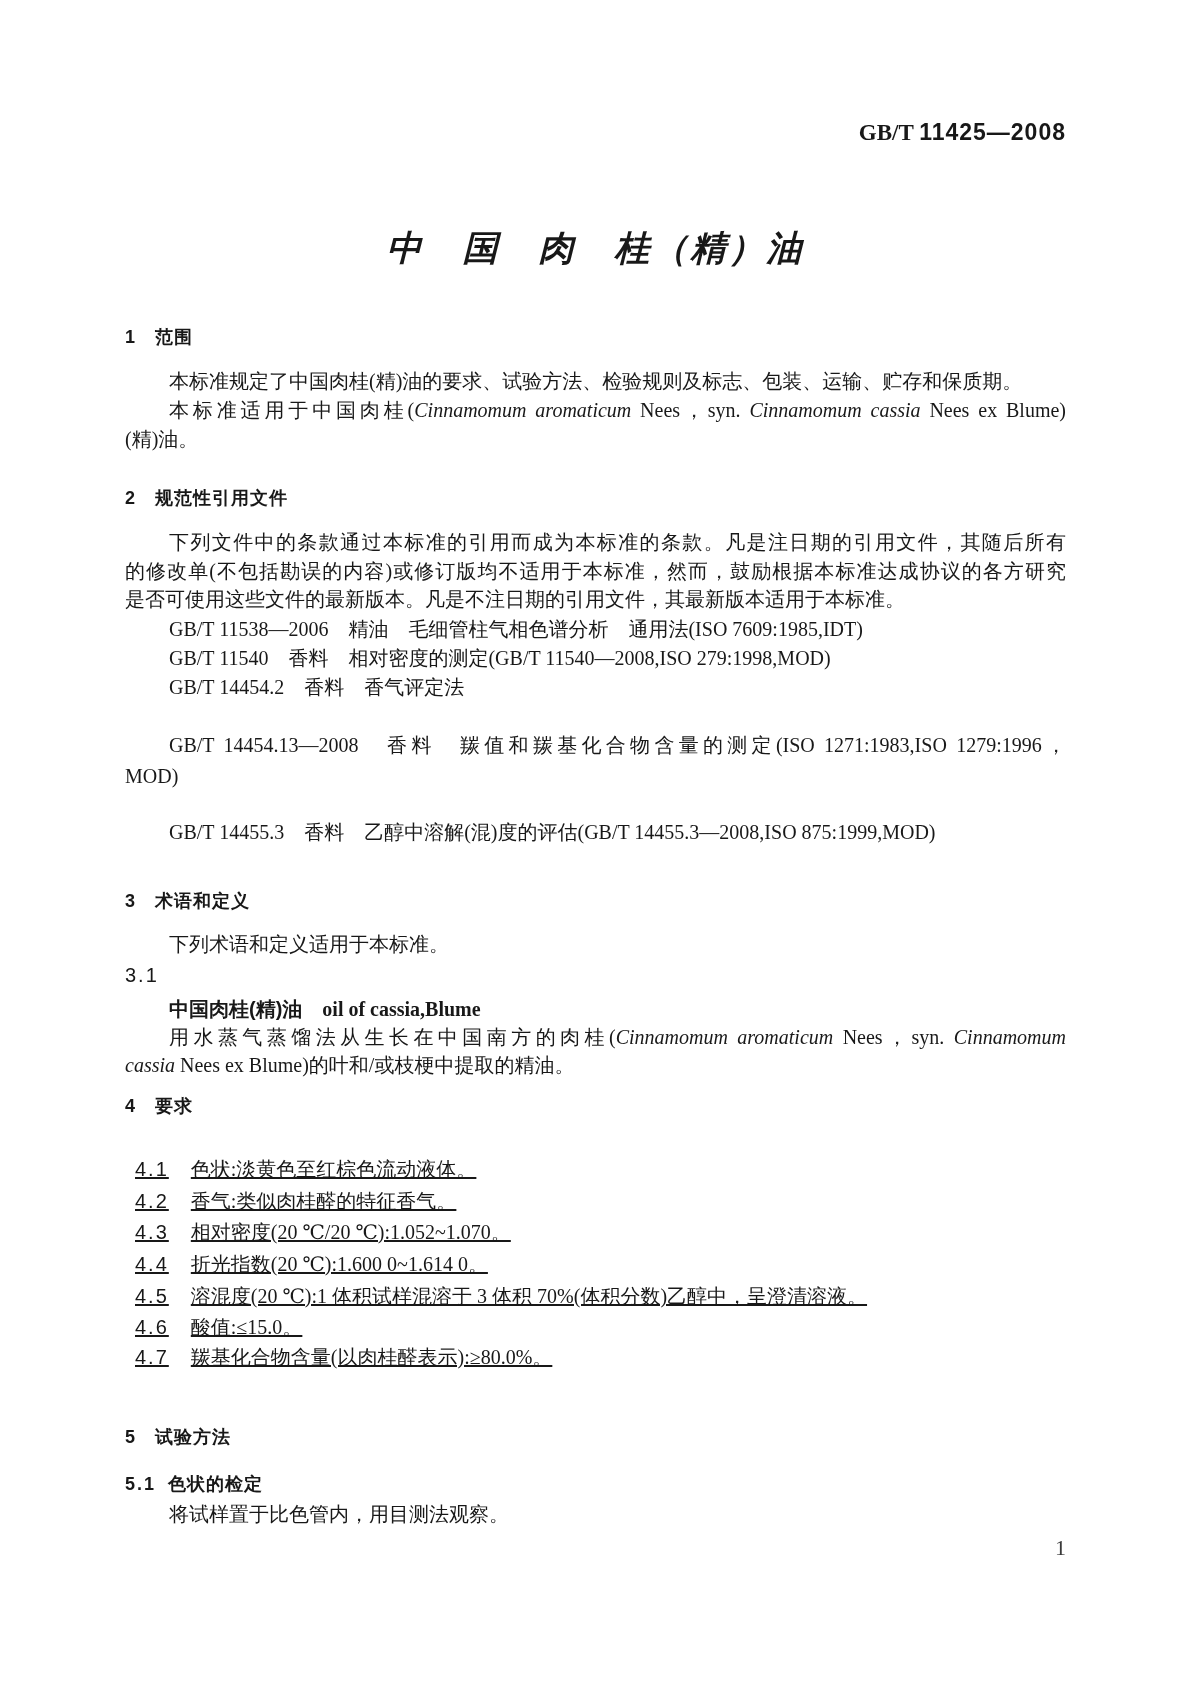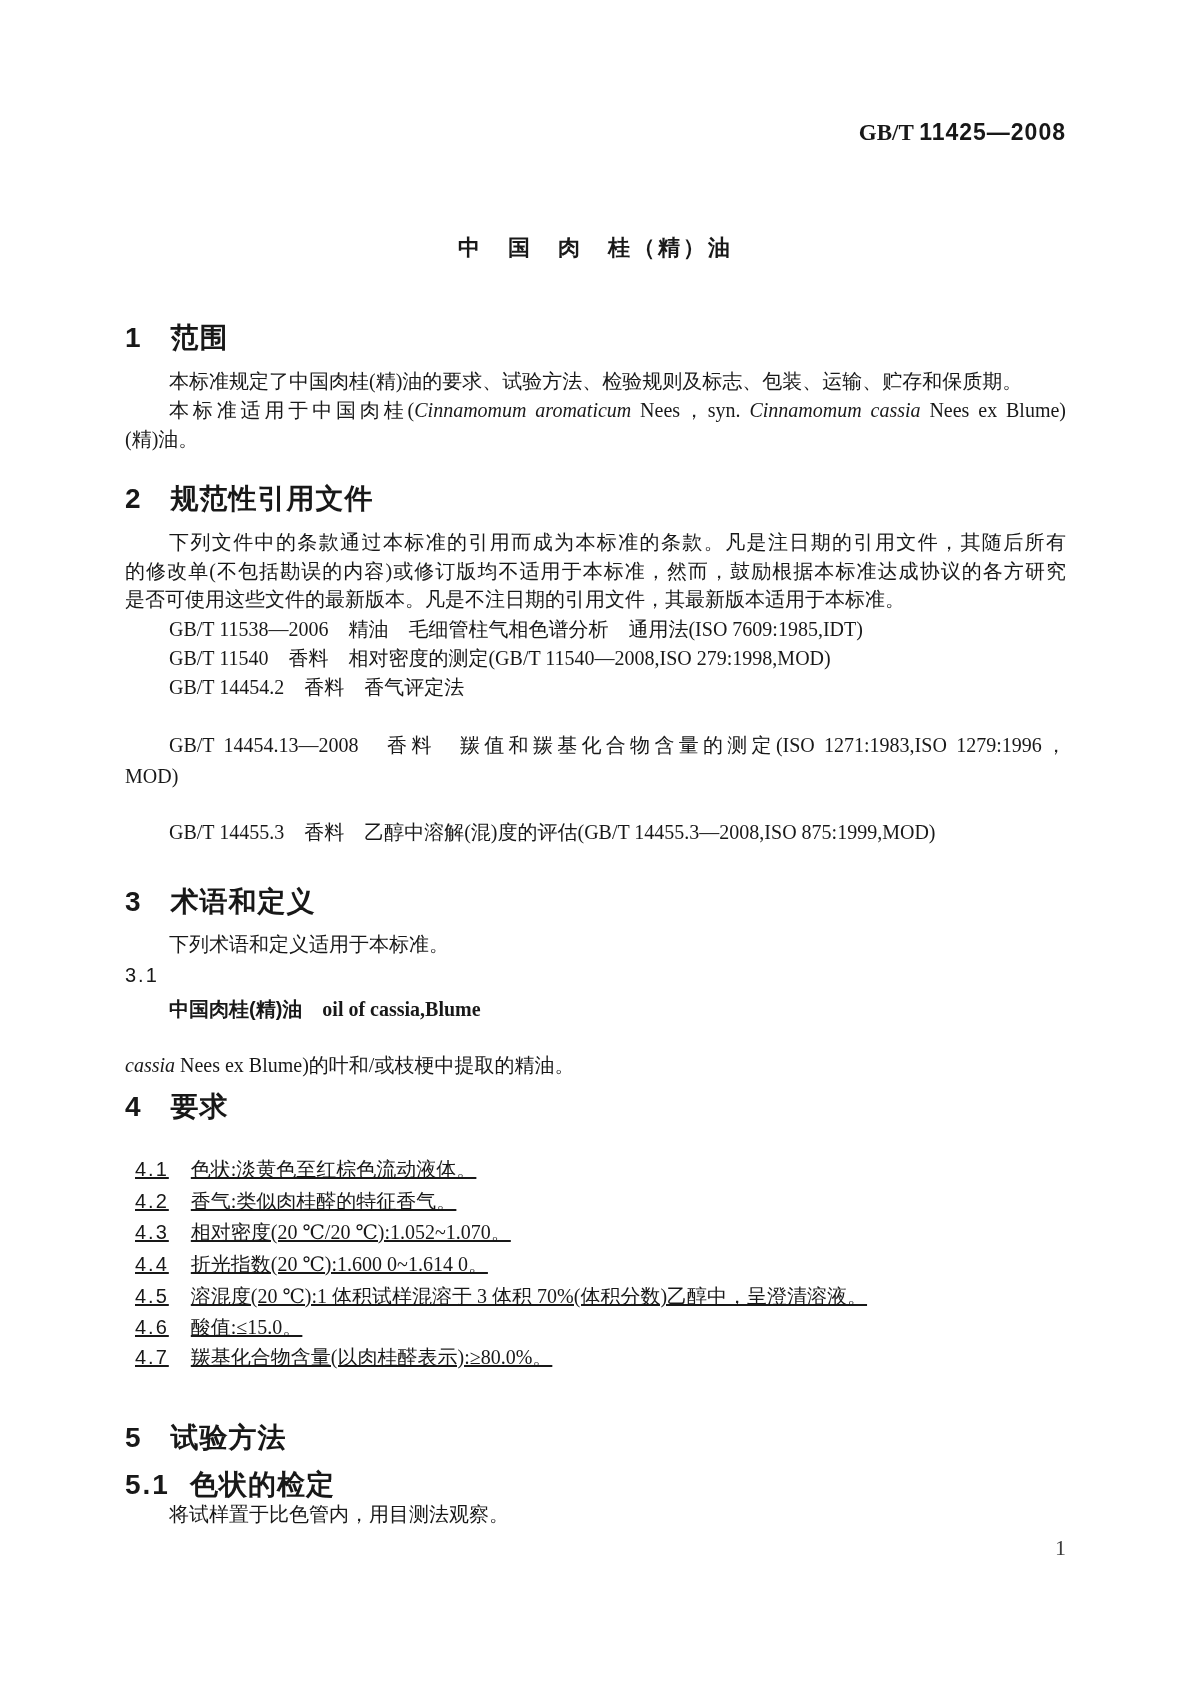--- a/index.html
+++ b/index.html
@@ -9,44 +9,44 @@
     font-family:"Liberation Serif","DejaVu Serif",serif;
   }
   .line{
     position:absolute;left:125px;width:941px;
     font-size:20px;line-height:29px;white-space:nowrap;
   }
   .indent{padding-left:44px;box-sizing:border-box;}
   .fill{white-space:normal;text-align:justify;text-align-last:justify;}
   .h{
     font-family:"Liberation Sans","DejaVu Sans",sans-serif;
-    font-weight:bold;font-size:28px;letter-spacing:1px;
+    font-weight:bold;font-size:18px;letter-spacing:1px;
   }
   .doc-title{
     left:0;width:1191px;text-align:center;
     font-family:"Liberation Sans","DejaVu Sans",sans-serif;
-    font-weight:bold;font-size:22px;line-height:44px;letter-spacing:3px;
+    font-weight:bold;font-size:35px;line-height:44px;letter-spacing:3px;font-style:italic;
   }
   .header-line{text-align:right;font-size:23px;line-height:29px;}
   .clause{
     font-family:"Liberation Sans","DejaVu Sans",sans-serif;
     font-size:20px;letter-spacing:2px;
   }
   .req{padding-left:10px;box-sizing:border-box;text-decoration:underline;}
   .pageno{left:0;width:1066px;text-align:right;font-size:22px;color:#3a3a3a;}
   
   .seg-i{font-style:italic;}
   .seg-bs{font-weight:bold;}
   .seg-bh{font-family:"Liberation Sans","DejaVu Sans",sans-serif;font-weight:bold;}
   .seg-hn{font-family:"Liberation Sans","DejaVu Sans",sans-serif;font-weight:bold;letter-spacing:1px;}
   .seg-num{
     font-family:"Liberation Sans","DejaVu Sans",sans-serif;
     letter-spacing:2px;margin-right:22px;
   }
-  .h .seg-num{font-weight:bold;letter-spacing:2px;margin-right:20px;}
+  .h .seg-num{font-weight:bold;letter-spacing:2px;margin-right:12px;}
 </style>
 </head>
 <body>
 
 <div class="page">
 
   <div class="line header-line" style="top:118px"><span class="seg-bs">GB/T </span><span class="seg-hn">11425—2008</span></div>
 
   <div class="line doc-title" style="top:226px">中　国　肉　桂（精）油</div>
 
@@ -63,20 +63,21 @@
   <div class="line indent" style="top:644px">GB/T 11540　香料　相对密度的测定(GB/T 11540—2008,ISO 279:1998,MOD)</div>
   <div class="line indent" style="top:673px">GB/T 14454.2　香料　香气评定法</div>
   <div class="line indent fill" style="top:731px">GB/T 14454.13—2008　香料　羰值和羰基化合物含量的测定(ISO 1271:1983,ISO 1279:1996，</div>
   <div class="line" style="top:762px">MOD)</div>
   <div class="line indent" style="top:818px">GB/T 14455.3　香料　乙醇中溶解(混)度的评估(GB/T 14455.3—2008,ISO 875:1999,MOD)</div>
 
   <div class="line h" style="top:887px">3　术语和定义</div>
   <div class="line indent" style="top:930px">下列术语和定义适用于本标准。</div>
   <div class="line clause" style="top:961px">3.1</div>
   <div class="line indent" style="top:995px"><span class="seg-bh">中国肉桂(精)油</span><span class="seg-bs">　oil of cassia,Blume</span></div>
+  <div class="line indent fill" style="top:1023px"><span>用水蒸气蒸馏法从生长在中国南方的肉桂(</span><span class="seg-i">Cinnamomum aromaticum</span><span> Nees，syn. </span><span class="seg-i">Cinnamomum</span></div>
   <div class="line" style="top:1051px"><span class="seg-i">cassia</span><span> Nees ex Blume)的叶和/或枝梗中提取的精油。</span></div>
 
   <div class="line h" style="top:1092px">4　要求</div>
   <div class="line req" style="top:1155px"><span class="seg-num">4.1</span><span>色状:淡黄色至红棕色流动液体。</span></div>
   <div class="line req" style="top:1187px"><span class="seg-num">4.2</span><span>香气:类似肉桂醛的特征香气。</span></div>
   <div class="line req" style="top:1218px"><span class="seg-num">4.3</span><span>相对密度(20 ℃/20 ℃):1.052~1.070。</span></div>
   <div class="line req" style="top:1250px"><span class="seg-num">4.4</span><span>折光指数(20 ℃):1.600 0~1.614 0。</span></div>
   <div class="line req" style="top:1282px"><span class="seg-num">4.5</span><span>溶混度(20 ℃):1 体积试样混溶于 3 体积 70%(体积分数)乙醇中，呈澄清溶液。</span></div>
   <div class="line req" style="top:1313px"><span class="seg-num">4.6</span><span>酸值:≤15.0。</span></div>
   <div class="line req" style="top:1343px"><span class="seg-num">4.7</span><span>羰基化合物含量(以肉桂醛表示):≥80.0%。</span></div>

